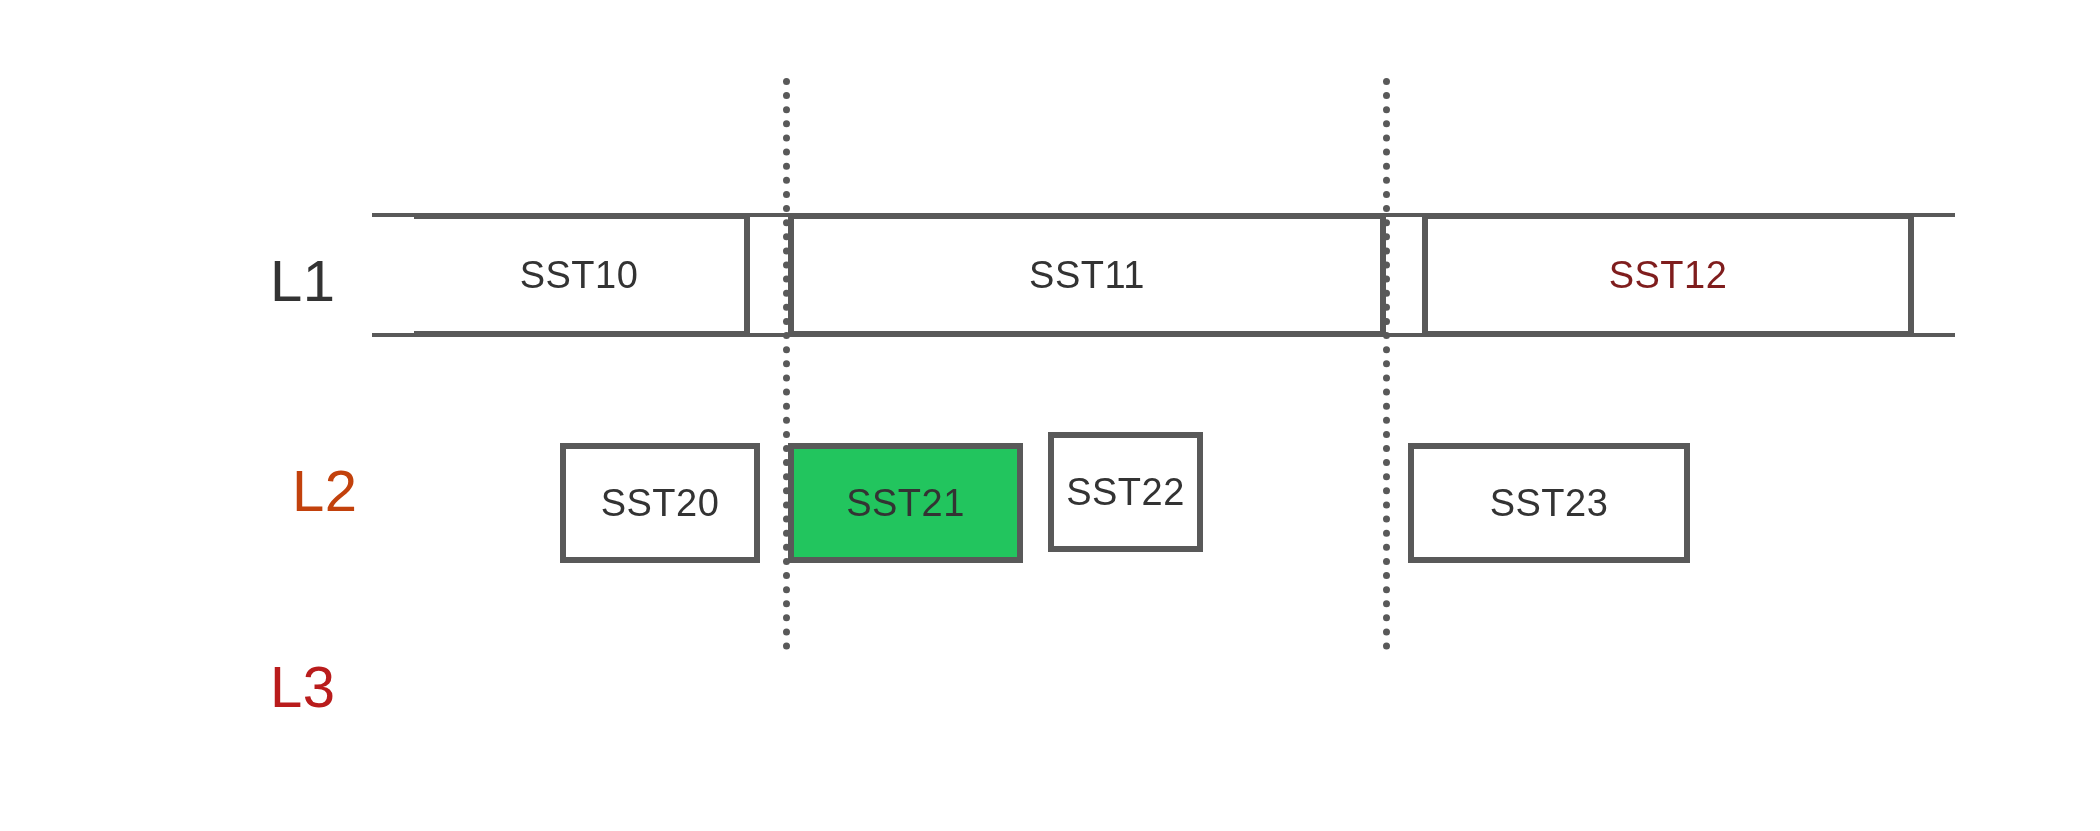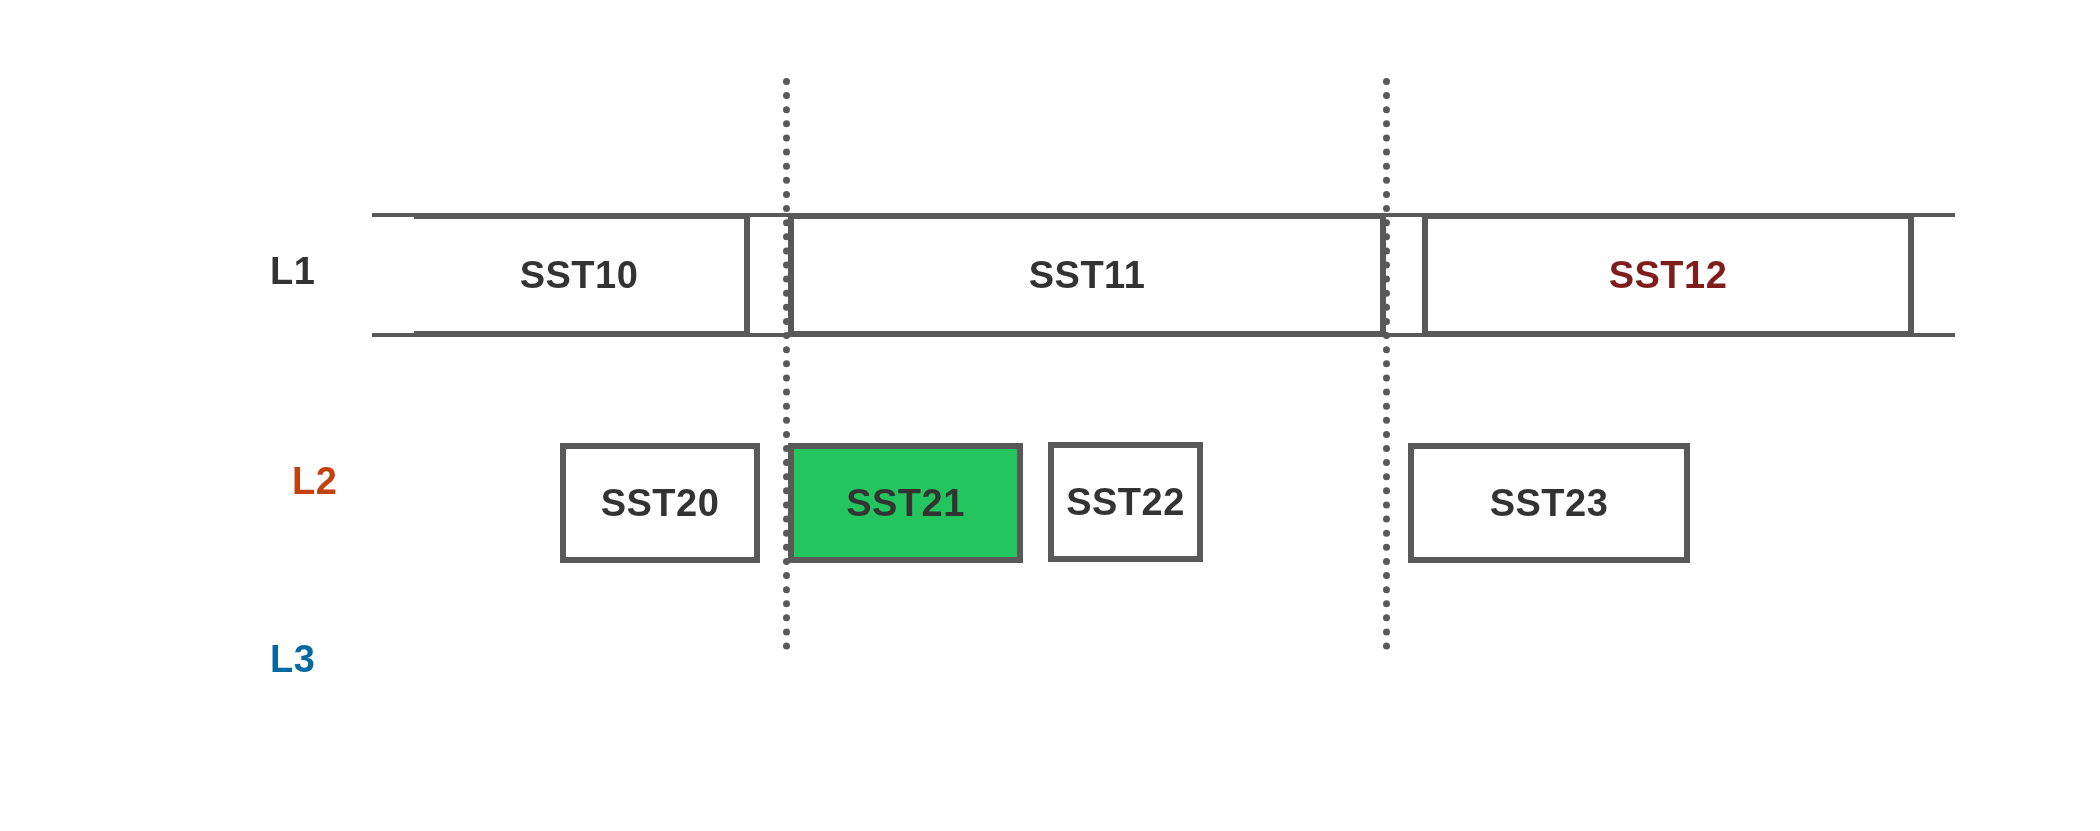--- a/index.html
+++ b/index.html
@@ -15,22 +15,22 @@
     width: 2100px;
     height: 831px;
     background: #ffffff;
     overflow: hidden;
   }
 
   
   .level-label {
     position: absolute;
     font-family: "Liberation Sans", sans-serif;
-    font-weight: bold;
-    font-size: 38px;
+    font-weight: normal;
+    font-size: 58px;
     line-height: 1;
     color: #333333;
     letter-spacing: 0.5px;
     white-space: nowrap;
   }
 
   
   .boundary-line {
     position: absolute;
     width: 0;
@@ -52,21 +52,21 @@
     background: #ffffff;
     display: flex;
     align-items: center;
     justify-content: center;
   }
   .sst-box.no-left-border {
     border-left: 0;
   }
   .sst-label {
     font-family: "Liberation Sans", sans-serif;
-    font-weight: bold;
+    font-weight: normal;
     font-size: 38px;
     color: #333333;
     letter-spacing: 0.5px;
     white-space: nowrap;
     user-select: none;
   }
 </style>
 </head>
 <body>
 
@@ -78,40 +78,40 @@
     </div>
 
   <div id="rails-layer">
       <div class="rail" style="left: 372px; top: 213px; width: 1583px; background: rgb(89, 89, 89);"></div>
       <div class="rail" style="left: 372px; top: 333px; width: 1583px; background: rgb(89, 89, 89);"></div>
     </div>
 
   <div id="labels-layer">
       <div class="level-label" style="left: 270px; top: 252px; color: rgb(51, 51, 51);">L1</div>
       <div class="level-label" style="left: 270px; top: 462px; color: #c2410c; margin-left: 22px;">L2</div>
-      <div class="level-label" style="left: 270px; top: 640px; color: #0369a1;">L3</div>
+      <div class="level-label" style="left: 270px; top: 658px; color: #b91c1c;">L3</div>
     </div>
 
   <div id="sstables-layer">
       <div class="sst-box no-left-border" style="left: 414px; top: 213px; width: 336px; height: 124px; border-color: rgb(89, 89, 89); background: rgb(255, 255, 255);">
         <span class="sst-label" style="color: rgb(51, 51, 51);">SST10</span>
       </div>
       <div class="sst-box" style="left: 788px; top: 213px; width: 598px; height: 124px; border-color: rgb(89, 89, 89); background: rgb(255, 255, 255);">
         <span class="sst-label" style="color: rgb(51, 51, 51);">SST11</span>
       </div>
       <div class="sst-box" style="left: 1422px; top: 213px; width: 492px; height: 124px; border-color: rgb(89, 89, 89); background: rgb(255, 255, 255);">
         <span class="sst-label" style="color: #7f1d1d; text-align: center;">SST12</span>
       </div>
       <div class="sst-box" style="left: 560px; top: 443px; width: 200px; height: 120px; border-color: rgb(89, 89, 89); background: rgb(255, 255, 255);">
         <span class="sst-label" style="color: rgb(51, 51, 51);">SST20</span>
       </div>
       <div class="sst-box" style="left: 788px; top: 443px; width: 235px; height: 120px; border-color: rgb(89, 89, 89); background: #22c55e;">
         <span class="sst-label" style="color: rgb(51, 51, 51);">SST21</span>
       </div>
-      <div class="sst-box" style="left: 1048px; top: 442px; width: 155px; height: 120px; border-color: rgb(89, 89, 89); background: rgb(255, 255, 255);">
+      <div class="sst-box" style="left: 1048px; top: 432px; width: 155px; height: 120px; border-color: rgb(89, 89, 89); background: rgb(255, 255, 255);">
         <span class="sst-label" style="color: rgb(51, 51, 51);">SST22</span>
       </div>
       <div class="sst-box" style="left: 1408px; top: 443px; width: 282px; height: 120px; border-color: rgb(89, 89, 89); background: rgb(255, 255, 255);">
         <span class="sst-label" style="color: rgb(51, 51, 51); text-align: center;">SST23</span>
       </div>
     </div>
 
 </div>
 
 </body></html>

